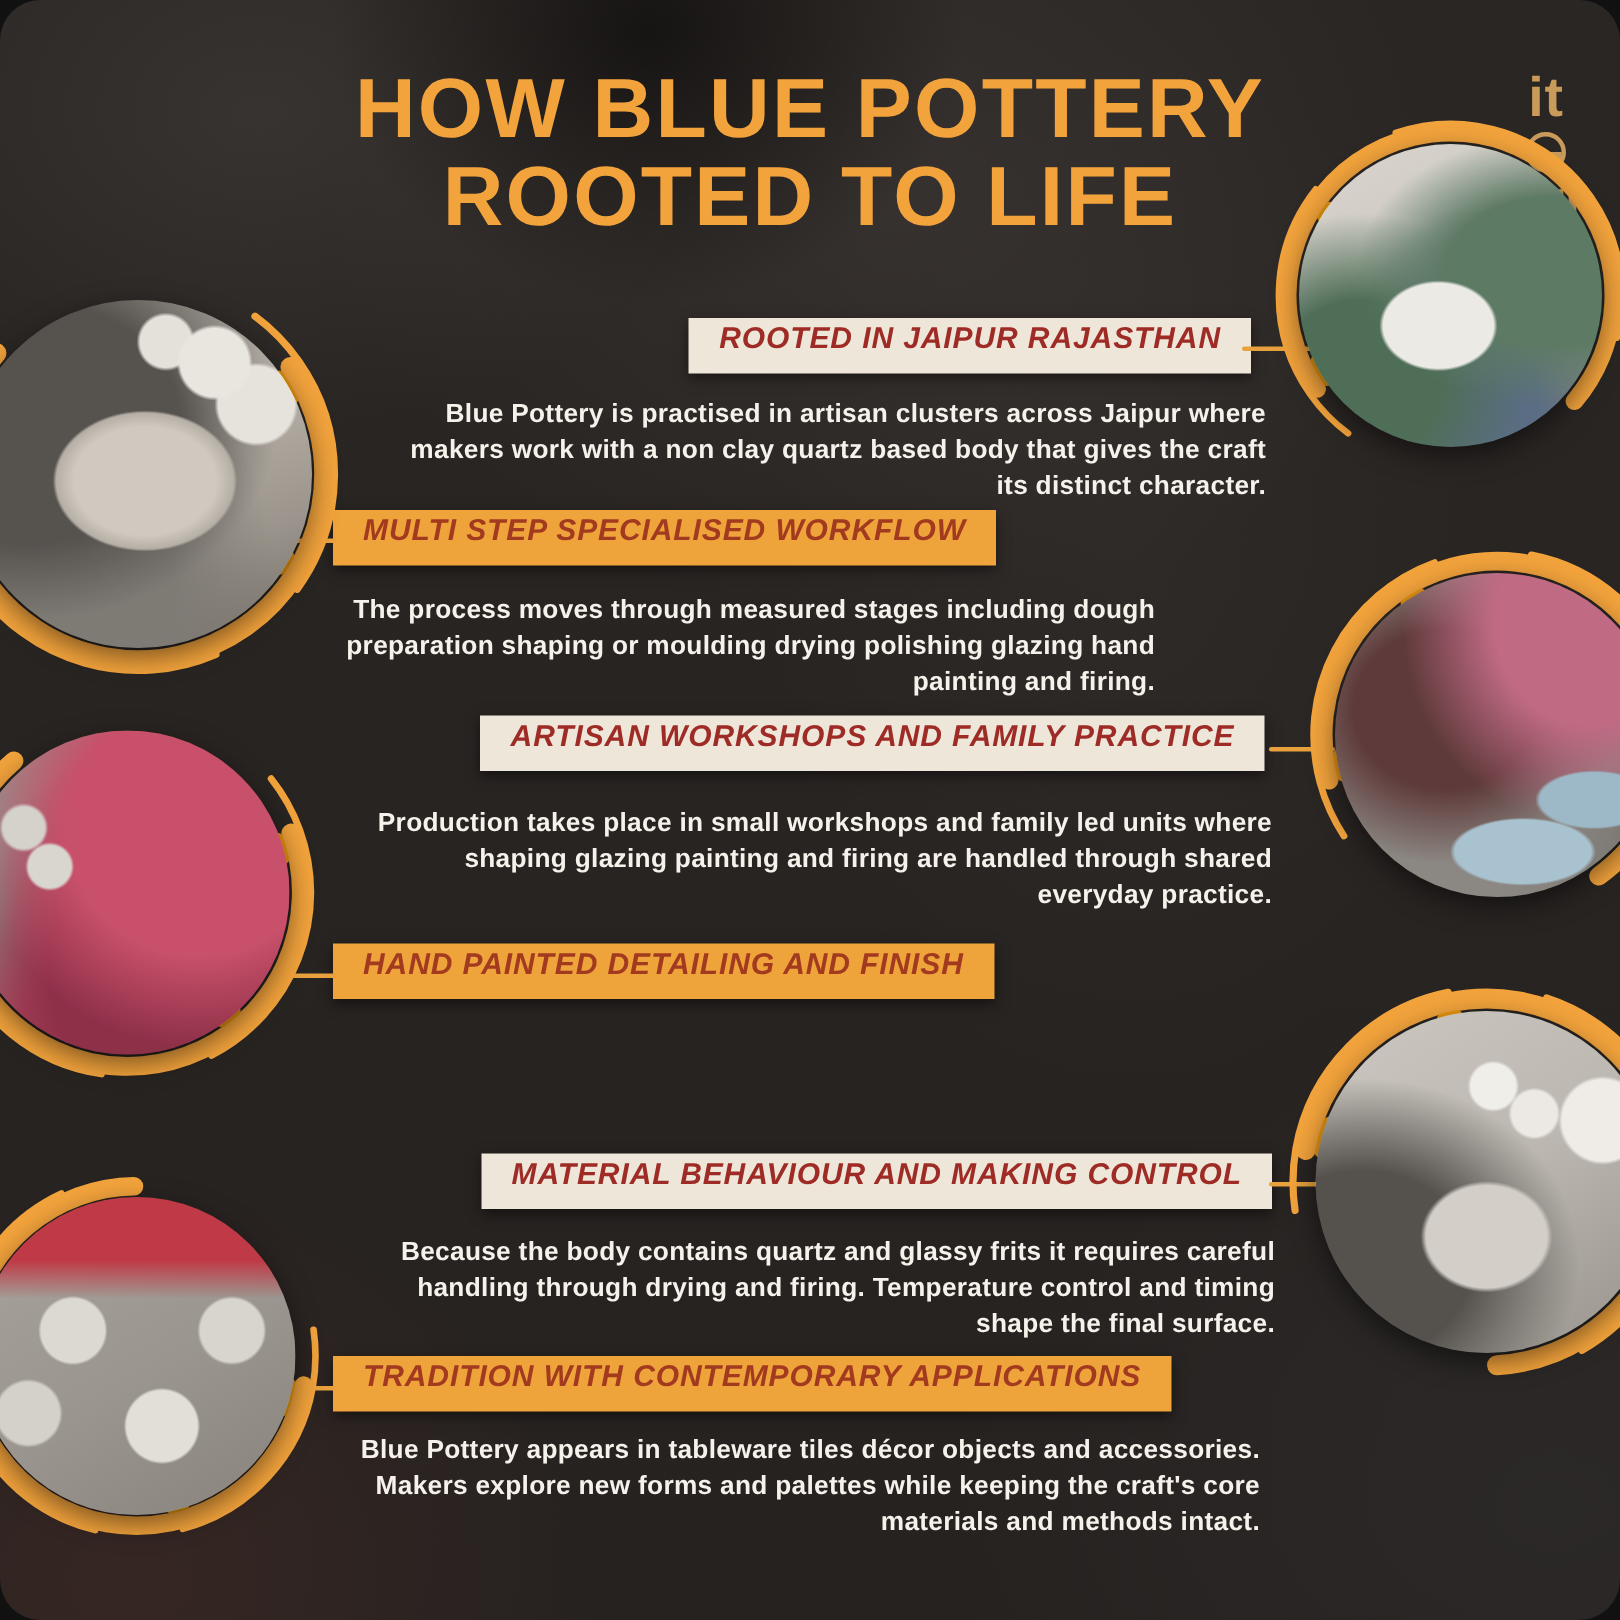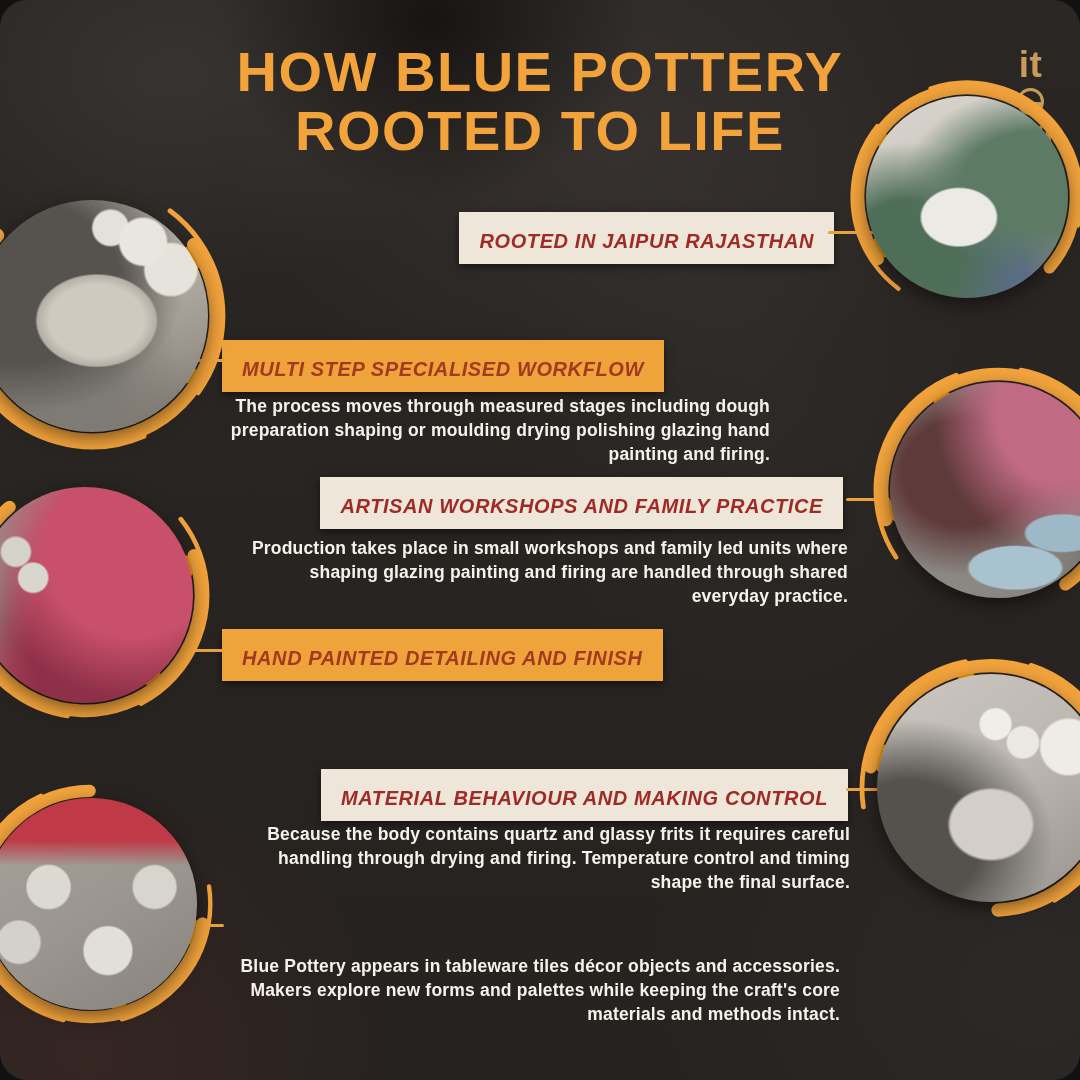--- a/index.html
+++ b/index.html
@@ -20,21 +20,21 @@
   
   .title{position:absolute;top:42px;left:140px;right:140px;text-align:center;
     color:#F2A33C;font-weight:800;font-size:56px;line-height:1.06;letter-spacing:1.5px;}
   .logo{position:absolute;top:44px;right:26px;color:#C89B5A;font-weight:800;
     font-size:37px;letter-spacing:.5px;display:flex;align-items:center;flex-direction:column;}
   .logo .o{display:inline-block;width:21px;height:21px;border:3.5px solid #C89B5A;
     border-radius:50%;margin:0 1px;position:relative;top:2px;
     background:linear-gradient(to bottom,transparent 50%,#C89B5A 50%);}
   
   .bar{position:absolute;font-style:italic;font-weight:800;font-size:20px;
-    letter-spacing:.6px;padding:18px 20px 11px;white-space:nowrap;
+    letter-spacing:.6px;padding:3px 20px 11px;white-space:nowrap;
     box-shadow:0 3px 8px rgba(0,0,0,.5);}
   .bar.cream{background:#EDE6D9;color:#9E2B25;}
   .bar.orange{background:#EFA33B;color:#A23A20;}
   
   .para{position:absolute;color:#F6F2EB;font-weight:700;font-size:17.5px;
     line-height:1.38;letter-spacing:.2px;}
   .para.right{text-align:right;}
   .para.left{text-align:right;}
   
   .bar.s1{top:212px;right:246px;}
@@ -134,20 +134,21 @@
   <div class="logo">
     <span>it</span>
       <span class="o"></span>
       <span>kri</span>
   </div>
 
   <div class="bar cream s1">
     <span>ROOTED IN JAIPUR RAJASTHAN</span>
   </div>
   <div class="connector c1"></div>
+  <div class="para right s1">Blue Pottery is practised in artisan clusters across Jaipur where makers work with a non clay quartz based body that gives the craft its distinct character.</div>
 
   <div class="bar orange s2">
     <span>MULTI STEP SPECIALISED WORKFLOW</span>
   </div>
   <div class="connector c2"></div>
   <div class="para left s2">The process moves through measured stages including dough preparation shaping or moulding drying polishing glazing hand painting and firing.</div>
 
   <div class="bar cream s3">
     <span>ARTISAN WORKSHOPS AND FAMILY PRACTICE</span>
   </div>
@@ -158,20 +159,23 @@
     <span>HAND PAINTED DETAILING AND FINISH</span>
   </div>
   <div class="connector c4"></div>
 
   <div class="bar cream s5">
     <span>MATERIAL BEHAVIOUR AND MAKING CONTROL</span>
   </div>
   <div class="connector c5"></div>
   <div class="para right s5">Because the body contains quartz and glassy frits it requires careful handling through drying and firing. Temperature control and timing shape the final surface.</div>
 
+  <div class="bar orange s6">
+    <span>TRADITION WITH CONTEMPORARY APPLICATIONS</span>
+  </div>
   <div class="connector c6"></div>
   <div class="para left s6">Blue Pottery appears in tableware tiles décor objects and accessories. Makers explore new forms and palettes while keeping the craft's core materials and methods intact.</div>
 
   <div class="circle c1">
     <svg viewBox="0 0 100 100">
       <g transform="rotate(-35 50 50)">
         <circle class="ring-main" cx="50" cy="50" r="46" stroke-dasharray="205 84"></circle>
         <circle class="ring-thin" cx="50" cy="50" r="48.5" stroke-dasharray="60 26 110 93"></circle>
         <circle class="ring-dash" cx="50" cy="50" r="42.5" stroke-dasharray="7 40 4 216"></circle>
       </g>

